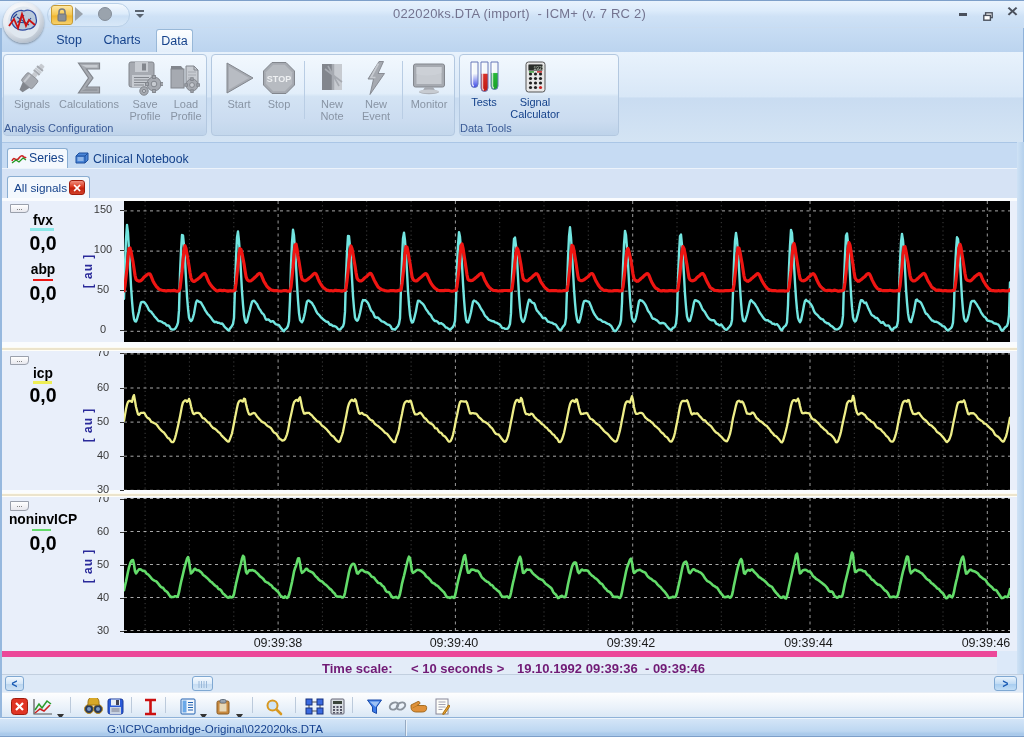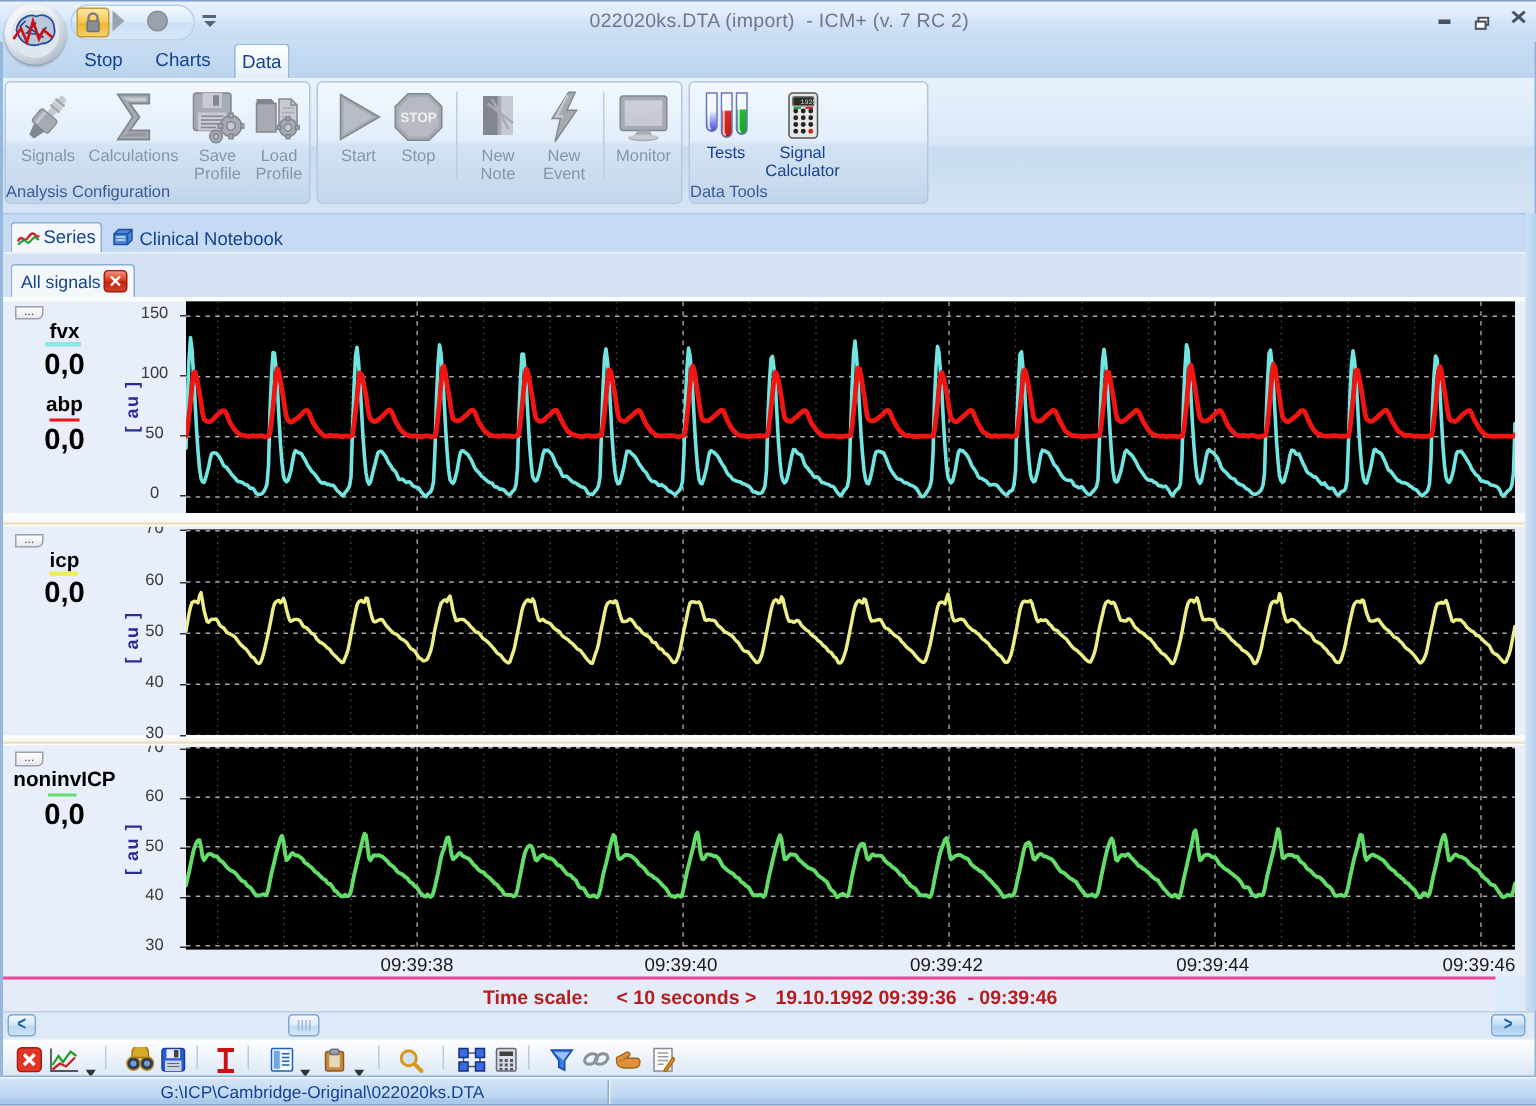--- a/index.html
+++ b/index.html
@@ -36,21 +36,21 @@
 .ytick{font-size:11px;color:#3a3a3a;width:30px;text-align:center}
 .ytickdash{width:4px;height:1px;background:#333}
 .xtick{font-size:12.5px;color:#1a1a1a;top:438px;width:60px;text-align:center}
 .sep{left:0;width:1015px;height:4px;background:#ece4cc;border-top:1.5px solid #fdfbf2;border-bottom:1px solid #fffef8}
 .sigl{font-weight:bold;font-size:13.8px;color:#000;width:80px;text-align:center;left:1px}
 .sigv{font-weight:bold;font-size:19.5px;color:#000;width:80px;text-align:center;left:1px}
 .sigu{height:2.5px}
 .aul{font-weight:bold;font-size:12px;color:#2a2a9a;transform:rotate(-90deg);transform-origin:center;width:46px;text-align:center;letter-spacing:1px}
 .dots{left:8px;width:19px;height:9.5px;background:linear-gradient(#ffffff,#e8e8ee);border:1px solid #9aa0ac;border-radius:0 0 4px 0;font-size:8px;line-height:5px;text-align:center;color:#333}
 
-#tscale{left:0;top:651px;width:997px;height:23px;background:#e3ecf8;border-top:2px solid #ec4899;font-size:13px;font-weight:bold;color:#b91c1c}
+#tscale{left:0;top:651px;width:997px;height:23px;background:#e3ecf8;border-top:6px solid #ec4899;font-size:13px;font-weight:bold;color:#701a75}
 #scrollrow{left:0;top:674px;width:1024px;height:18px;background:#dde9f7;border-top:1px solid #c2cfdf}
 .sbtn{top:676px;width:19px;height:15px;border:1px solid #7fa8d2;border-radius:3px;background:linear-gradient(#f2f8fe,#d4e6f7 50%,#bcd6ef 55%,#cee2f5);color:#1a5bb4;font-size:11px;font-weight:bold;text-align:center;line-height:13px}
 #scrollthumb{left:192px;top:676px;width:21px;height:15px;border:1px solid #7fa8d2;border-radius:3px;background:linear-gradient(#f6fafe,#dcebfa 50%,#c6dcf2 55%,#d4e6f7)}
 #toolbar{left:0;top:692px;width:1024px;height:26px;background:linear-gradient(#fefefe,#e9f1fa 60%,#d9e7f5);border-top:1px solid #e8eef6}
 .tsep{position:absolute;top:697px;width:1px;height:16px;background:#bccadb}
 .ticon{position:absolute;top:698px}
 #statusbar{left:0;top:718px;width:1024px;height:28px;background:linear-gradient(#d4e5f7 0%,#bdd7f1 45%,#a9c9ea 55%,#b2d0ee 88%,#8fb4da 100%);border-top:1px solid #eef5fc;font-size:11.5px;color:#16418e}
 
 #ledge{left:0;top:28px;width:2px;height:690px;background:#96b8de}
 #redge{left:1017px;top:142px;width:7px;height:532px;background:linear-gradient(90deg,#cfe2f5,#b4d0ec)}

